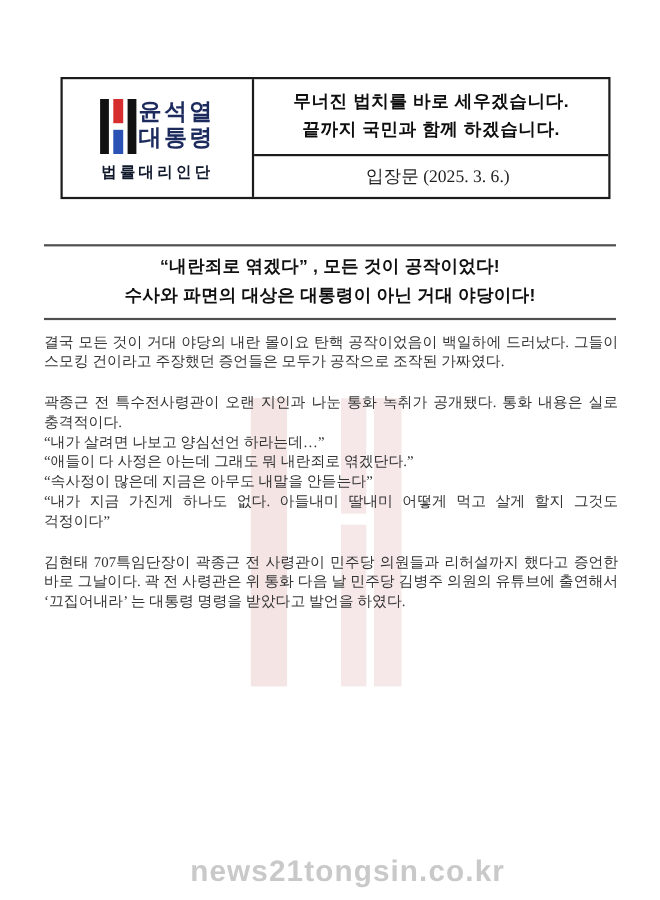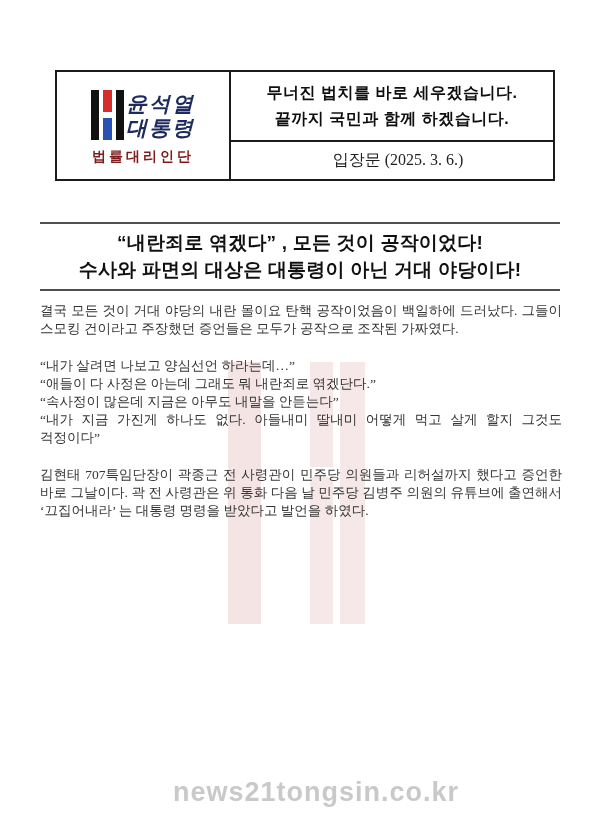--- a/index.html
+++ b/index.html
@@ -23,34 +23,34 @@
   
   .header-box{
     position:absolute;left:55px;top:70px;width:500px;height:111px;
     border:2px solid #1b1b1b;display:flex;box-sizing:border-box;background:transparent;
   }
   .logo-cell{
     width:174px;border-right:2px solid #1b1b1b;box-sizing:border-box;
     display:flex;flex-direction:column;align-items:center;justify-content:center;
     padding-top:4px;
   }
-  .logo-top{display:flex;align-items:flex-end;gap:2px;font-style:italic;}
+  .logo-top{display:flex;align-items:flex-start;gap:2px;}
   .logo-mark{display:flex;gap:4px;height:50px;align-items:stretch;}
   .logo-mark .bar{width:8px;background:#111111;}
   .logo-mark .mid{width:9px;display:flex;flex-direction:column;justify-content:space-between;}
   .logo-mark .mid .red{height:22px;background:#d62e2e;}
   .logo-mark .mid .blue{height:22px;background:#2a52b4;}
   .logo-name{
     font-family:"Liberation Sans", sans-serif;font-weight:700;
     font-size:21px;line-height:24px;color:#1c2a5e;letter-spacing:2px;
   }
   .logo-sub{
     margin-top:8px;
     font-family:"Liberation Sans", sans-serif;font-weight:700;
-    font-size:14px;color:#7f1d1d;letter-spacing:3px;
+    font-size:14px;color:#0f172a;letter-spacing:3px;
   }
   .right-cell{flex:1;display:flex;flex-direction:column;}
   .slogan{
     height:70px;border-bottom:2px solid #1b1b1b;box-sizing:border-box;
     display:flex;flex-direction:column;align-items:center;justify-content:center;
     font-family:Liberation Sans, sans-serif;font-weight:700;
     font-size:16px;line-height:26px;color:#0e0e0e;letter-spacing:0.5px;
   }
   .statement{
     flex:1;display:flex;align-items:center;justify-content:center;
@@ -58,21 +58,21 @@
   }
 
   
   .title-rule{position:absolute;left:40px;right:40px;height:0;border-top:2px solid #4f4f4f;}
   .rule-top{top:222px;}
   .rule-bottom{top:289px;}
   .doc-title{
     position:absolute;left:40px;right:40px;top:229px;
     text-align:center;
     font-family:"Liberation Sans", sans-serif;font-weight:700;
-    font-size:19px;line-height:27px;color:#101010;letter-spacing:0.2px;
+    font-size:16px;line-height:27px;color:#101010;letter-spacing:0.2px;
   }
 
   
   .body-text{
     position:absolute;left:40px;top:302px;width:522px;
     font-size:13.5px;line-height:18px;text-align:justify;
     word-break:keep-all;color:#343434;
   }
   .body-text p{margin:0 0 19px 0;}
   .body-text p.tight{margin-bottom:0;}
@@ -127,20 +127,21 @@
 
   <div class="title-rule rule-top"></div>
   <div class="doc-title">
     <div>“내란죄로 엮겠다” , 모든 것이 공작이었다!</div>
     <div>수사와 파면의 대상은 대통령이 아닌 거대 야당이다!</div>
   </div>
   <div class="title-rule rule-bottom"></div>
 
   <div class="body-text">
     <p>결국 모든 것이 거대 야당의 내란 몰이요 탄핵 공작이었음이 백일하에 드러났다. 그들이 스모킹 건이라고 주장했던 증언들은 모두가 공작으로 조작된 가짜였다.</p>
+    <p class="tight">곽종근 전 특수전사령관이 오랜 지인과 나눈 통화 녹취가 공개됐다. 통화 내용은 실로 충격적이다.</p>
     <p class="tight">“내가 살려면 나보고 양심선언 하라는데…”</p>
     <p class="tight">“애들이 다 사정은 아는데 그래도 뭐 내란죄로 엮겠단다.”</p>
     <p class="tight">“속사정이 많은데 지금은 아무도 내말을 안듣는다”</p>
     <p>“내가 지금 가진게 하나도 없다. 아들내미 딸내미 어떻게 먹고 살게 할지 그것도 걱정이다”</p>
     <p>김현태 707특임단장이 곽종근 전 사령관이 민주당 의원들과 리허설까지 했다고 증언한 바로 그날이다. 곽 전 사령관은 위 통화 다음 날 민주당 김병주 의원의 유튜브에 출연해서 ‘끄집어내라’ 는 대통령 명령을 받았다고 발언을 하였다.</p>
   </div>
 
   <div class="site-watermark">news21tongsin.co.kr</div>
 
 </div>

